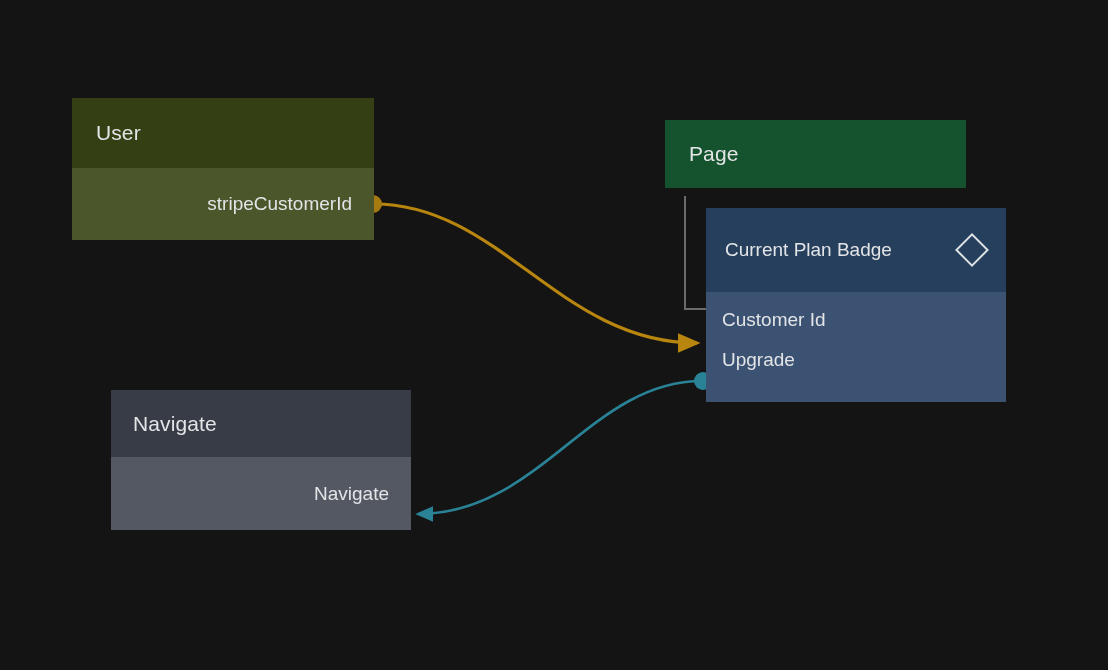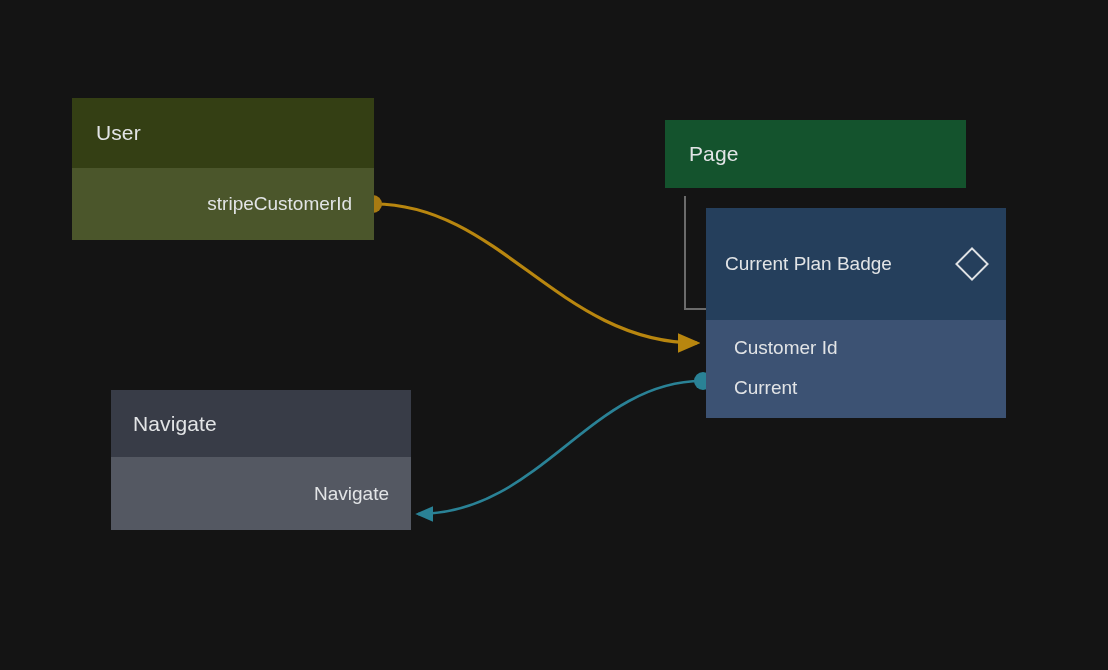--- a/index.html
+++ b/index.html
@@ -71,33 +71,33 @@
   #node-user .row { height: 72px; }
 
   
   #node-page { left: 665px; top: 120px; width: 301px; height: 68px; }
   #node-page .node-header { height: 68px; background: #14532d; }
 
   
   #node-page-child { left: 706px; top: 208px; width: 300px; height: 210px; }
   #node-page-child .child-head {
     box-sizing: border-box;
-    height: 112px;
+    height: 84px;
     background: #253f5c;
     display: flex;
     align-items: center;
     justify-content: space-between;
     padding: 0 18px 0 19px;
     color: #e2e4e6;
     font-size: 19px;
     line-height: 1.45;
   }
   #node-page-child .child-head .label { max-width: 200px; }
   #node-page-child .child-rows { background: #3c5273; height: 110px; }
-  #node-page-child .child-rows .row { height: 40px; font-size: 19px; padding-left: 28px; }
+  #node-page-child .child-rows .row { height: 40px; font-size: 19px; padding-left: 16px; }
   #node-page-child .child-rows .row:first-child { padding-top: 8px; height: 48px; }
 
   .diamond-icon {
     width: 20px; height: 20px;
     border: 2px solid #dfe2e5;
     transform: rotate(45deg);
     flex: 0 0 auto;
     margin-right: 4px;
   }
 
@@ -166,21 +166,21 @@
   <div class="node" id="node-page-child">
     <div class="child-head">
       <span class="label">Current Plan Badge</span>
       <span class="diamond-icon"></span>
     </div>
     <div class="child-rows">
       <div class="row left">
         <span>Customer Id</span>
       </div>
       <div class="row left">
-        <span>Current</span>
+        <span>Upgrade</span>
       </div>
     </div>
   </div>
 
   <div class="node" id="node-navigate">
     <div class="node-header">
       <span>Navigate</span>
     </div>
     <div class="node-body">
       <div class="row right">

